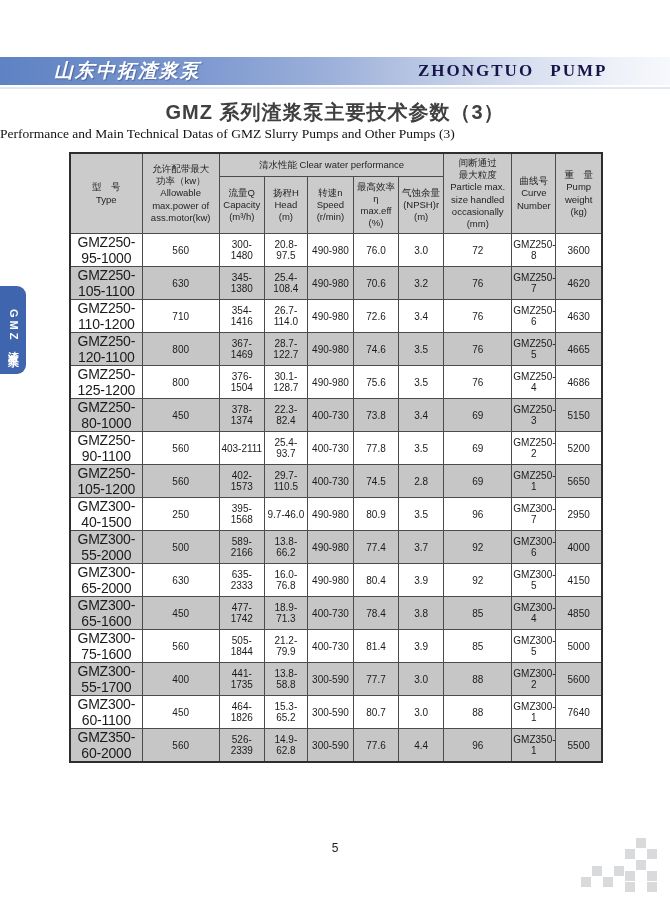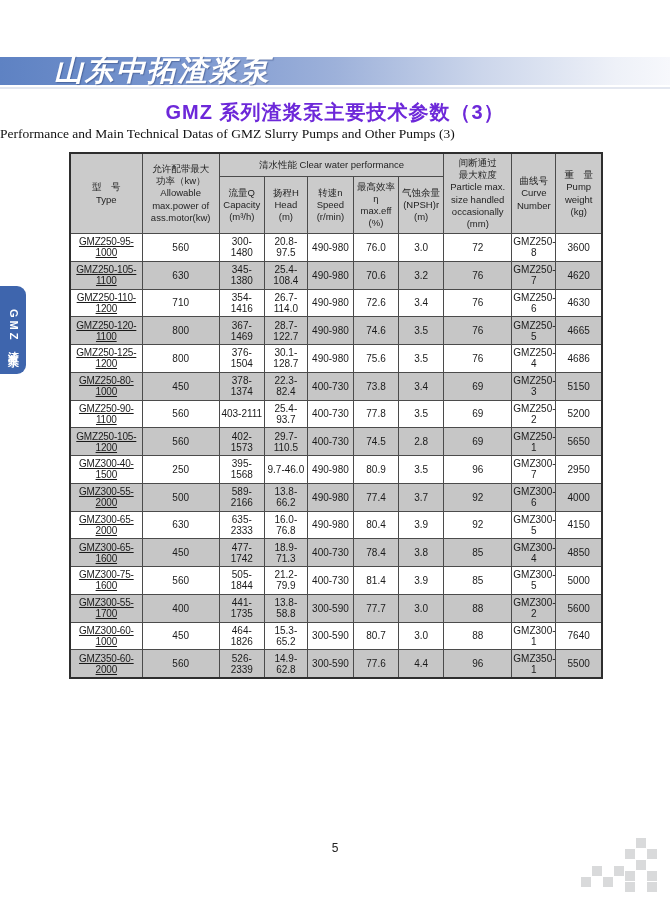--- a/index.html
+++ b/index.html
@@ -11,31 +11,31 @@
   .brand-band{
     position:absolute;left:0;top:57px;width:670px;height:28px;
     background:linear-gradient(90deg,#5e82c3 0%,#7b97cf 28%,#9db1da 50%,#ccd6eb 72%,#eef1f8 92%,#f7f8fc 100%);
   }
   .band-shadow{
     position:absolute;left:0;top:87px;width:670px;height:2px;background:#e3e7f0;
   }
   .logo-script{
     position:absolute;left:54px;top:55px;height:30px;line-height:30px;
     font-family:"DejaVu Serif",serif;font-style:italic;font-weight:bold;
-    font-size:29px;color:#ffffff;letter-spacing:2px;text-shadow:1px 1px 1px rgba(40,60,110,.45);
+    font-size:19px;color:#ffffff;letter-spacing:2px;text-shadow:1px 1px 1px rgba(40,60,110,.45);
   }
   .brand-name{
     position:absolute;left:418px;top:57px;height:28px;line-height:28px;
     font-family:"Liberation Serif",serif;font-weight:bold;font-size:17px;
     color:#15154a;letter-spacing:2px;word-spacing:10px;
   }
   
   .title-cn{
     position:absolute;left:0;top:99px;width:670px;text-align:center;
-    font-size:20px;font-weight:bold;letter-spacing:1px;color:#6d28d9;
+    font-size:20px;font-weight:bold;letter-spacing:1px;color:#404040;
   }
   .title-en{
     position:absolute;left:0;top:126px;width:670px;text-align:left;
     font-family:"Liberation Serif",serif;font-size:13.5px;color:#101010;
   }
   
   .side-tab{
     position:absolute;left:0;top:286px;width:26px;height:88px;
     background:#3e65ad;border-radius:0 9px 9px 0;
     display:flex;align-items:center;justify-content:center;
@@ -55,37 +55,38 @@
     overflow:hidden;
   }
   table.spec thead th{
     background:#cbcbcb;font-weight:normal;font-size:9.5px;line-height:1.28;
     white-space:pre-line;color:#1f1f1f;
   }
   th.group-th{height:22px;font-size:10.5px;margin-left:20px;}
   tr.subhead th{height:56px;}
   tbody td{font-size:10px;height:26.75px;color:#1b1b1b;background:#ffffff;}
   tbody tr.alt td{background:#c6c6c6;}
-  tbody td:first-child{font-size:10px;letter-spacing:-0.2px;text-decoration:underline;}
+  tbody td:first-child{font-size:14px;letter-spacing:-0.2px;}
   
   .page-number{
     position:absolute;left:0;top:841px;width:670px;text-align:center;
     font-size:12px;color:#222222;
   }
   .checker{position:absolute;left:0;top:0;width:670px;height:902px;pointer-events:none;}
   .checker .sq{position:absolute;width:10px;height:10px;background:#d9dadb;}
 </style>
 </head>
 <body>
 
 <div class="page">
 
   <div class="brand-band"></div>
   <div class="band-shadow"></div>
   <div class="logo-script">山东中拓渣浆泵</div>
+  <div class="brand-name">ZHONGTUO PUMP</div>
 
   <div class="title-cn">GMZ 系列渣浆泵主要技术参数（3）</div>
   <div class="title-en">Performance and Main Technical Datas of GMZ Slurry Pumps and Other Pumps (3)</div>
 
   <div class="side-tab">
     <span>GMZ渣浆泵</span>
   </div>
 
   <div class="table-wrap">
     <table class="spec">
@@ -306,21 +307,21 @@
             <td>441-1735</td>
             <td>13.8-58.8</td>
             <td>300-590</td>
             <td>77.7</td>
             <td>3.0</td>
             <td>88</td>
             <td>GMZ300-2</td>
             <td>5600</td>
           </tr>
           <tr>
-            <td>GMZ300-60-1000</td>
+            <td>GMZ300-60-1100</td>
             <td>450</td>
             <td>464-1826</td>
             <td>15.3-65.2</td>
             <td>300-590</td>
             <td>80.7</td>
             <td>3.0</td>
             <td>88</td>
             <td>GMZ300-1</td>
             <td>7640</td>
           </tr>

